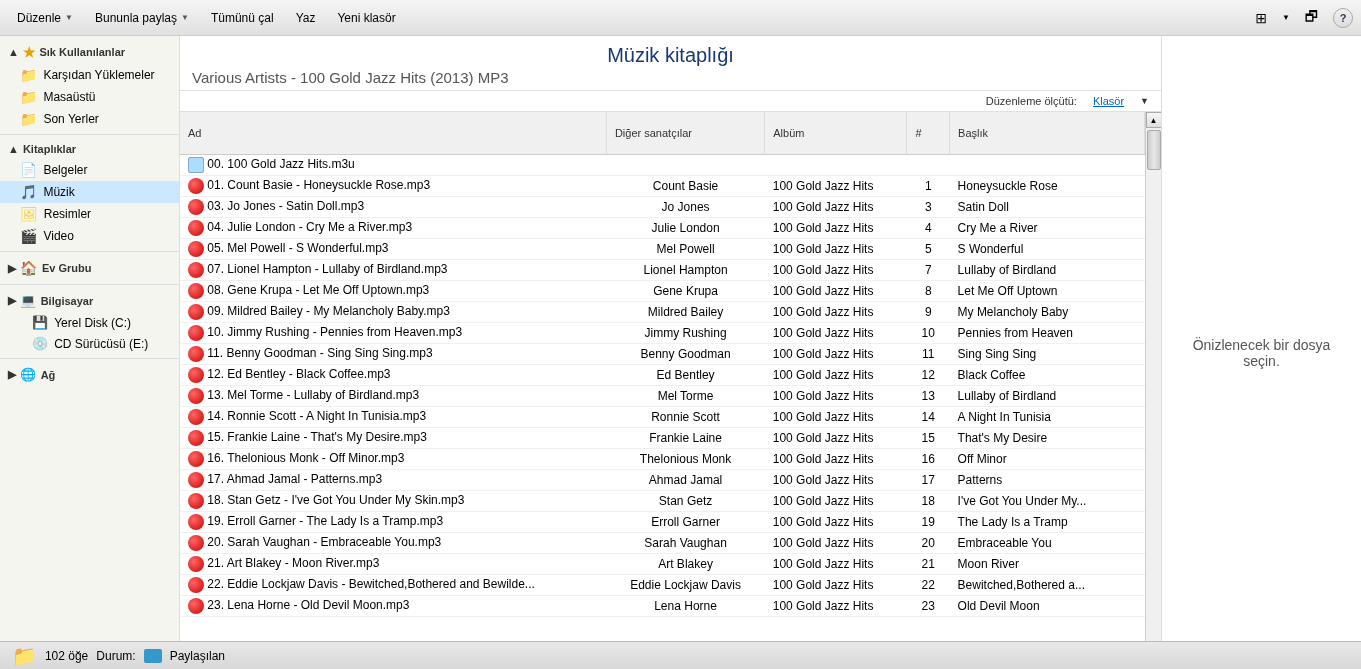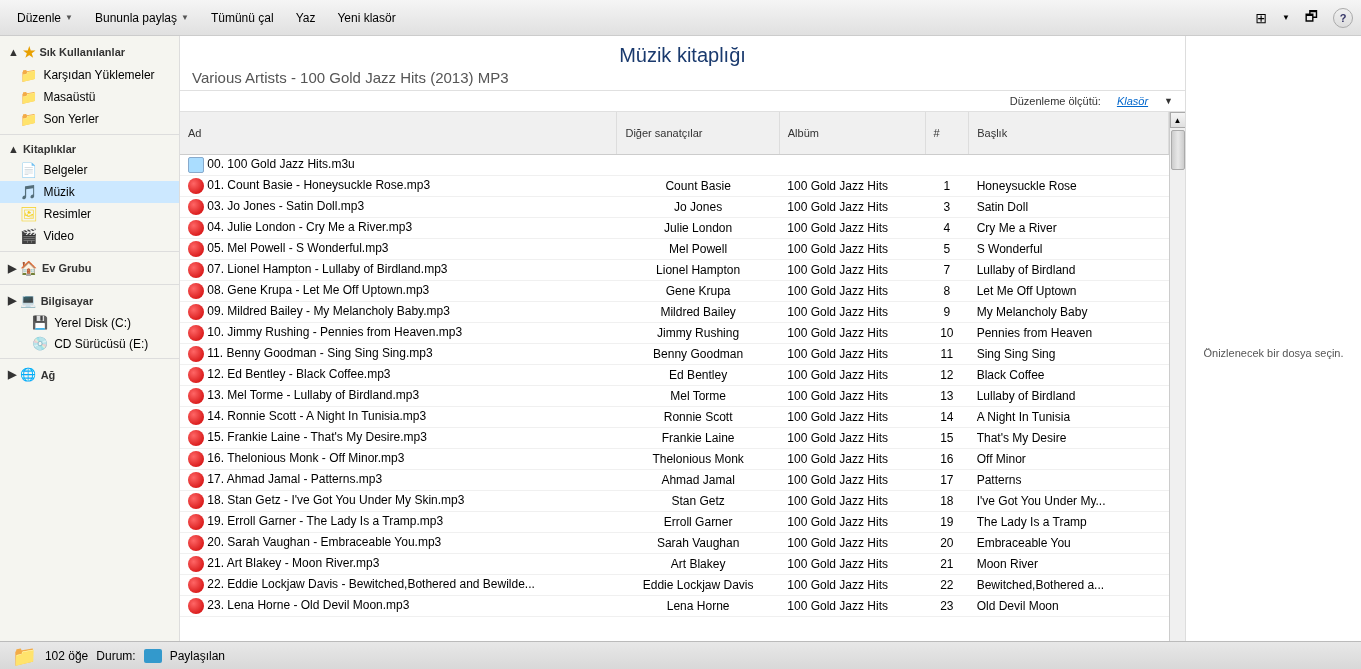--- a/index.html
+++ b/index.html
@@ -97,21 +97,21 @@
     .sort-bar {
       display: flex;
       align-items: center;
       justify-content: flex-end;
       padding: 4px 12px;
       font-size: 11px;
       color: #333;
       border-bottom: 1px solid #e0e0e0;
       gap: 16px;
     }
-    .sort-value { color: #0066cc; cursor: pointer; text-decoration: underline; font-style: italic; }
+    .sort-value { color: #0066cc; cursor: pointer; text-decoration: underline; }
 
     
     .file-table-wrapper {
       display: flex;
       flex: 1;
       overflow: hidden;
     }
     .file-table-container {
       flex: 1;
       overflow-y: auto;
@@ -179,29 +179,29 @@
       display: flex; align-items: center; justify-content: center;
       font-size: 8px; cursor: pointer; flex-shrink: 0;
     }
     .scroll-thumb {
       width: 14px; height: 40px; background: linear-gradient(to right, #ccc, #e8e8e8, #ccc);
       border: 1px solid #aaa; border-radius: 2px; margin-top: 2px; cursor: pointer;
     }
 
     
     .right-panel {
-      width: 176px;
+      width: 200px;
       background: #fff;
       border-left: 1px solid #ddd;
       display: flex;
       align-items: center;
       justify-content: center;
       padding: 12px;
       color: #555;
-      font-size: 11px;
+      font-size: 14px;
       text-align: center;
     }
 
     
     .status-bar {
       position: absolute;
       bottom: 0;
       left: 0;
       right: 0;
       height: 28px;

